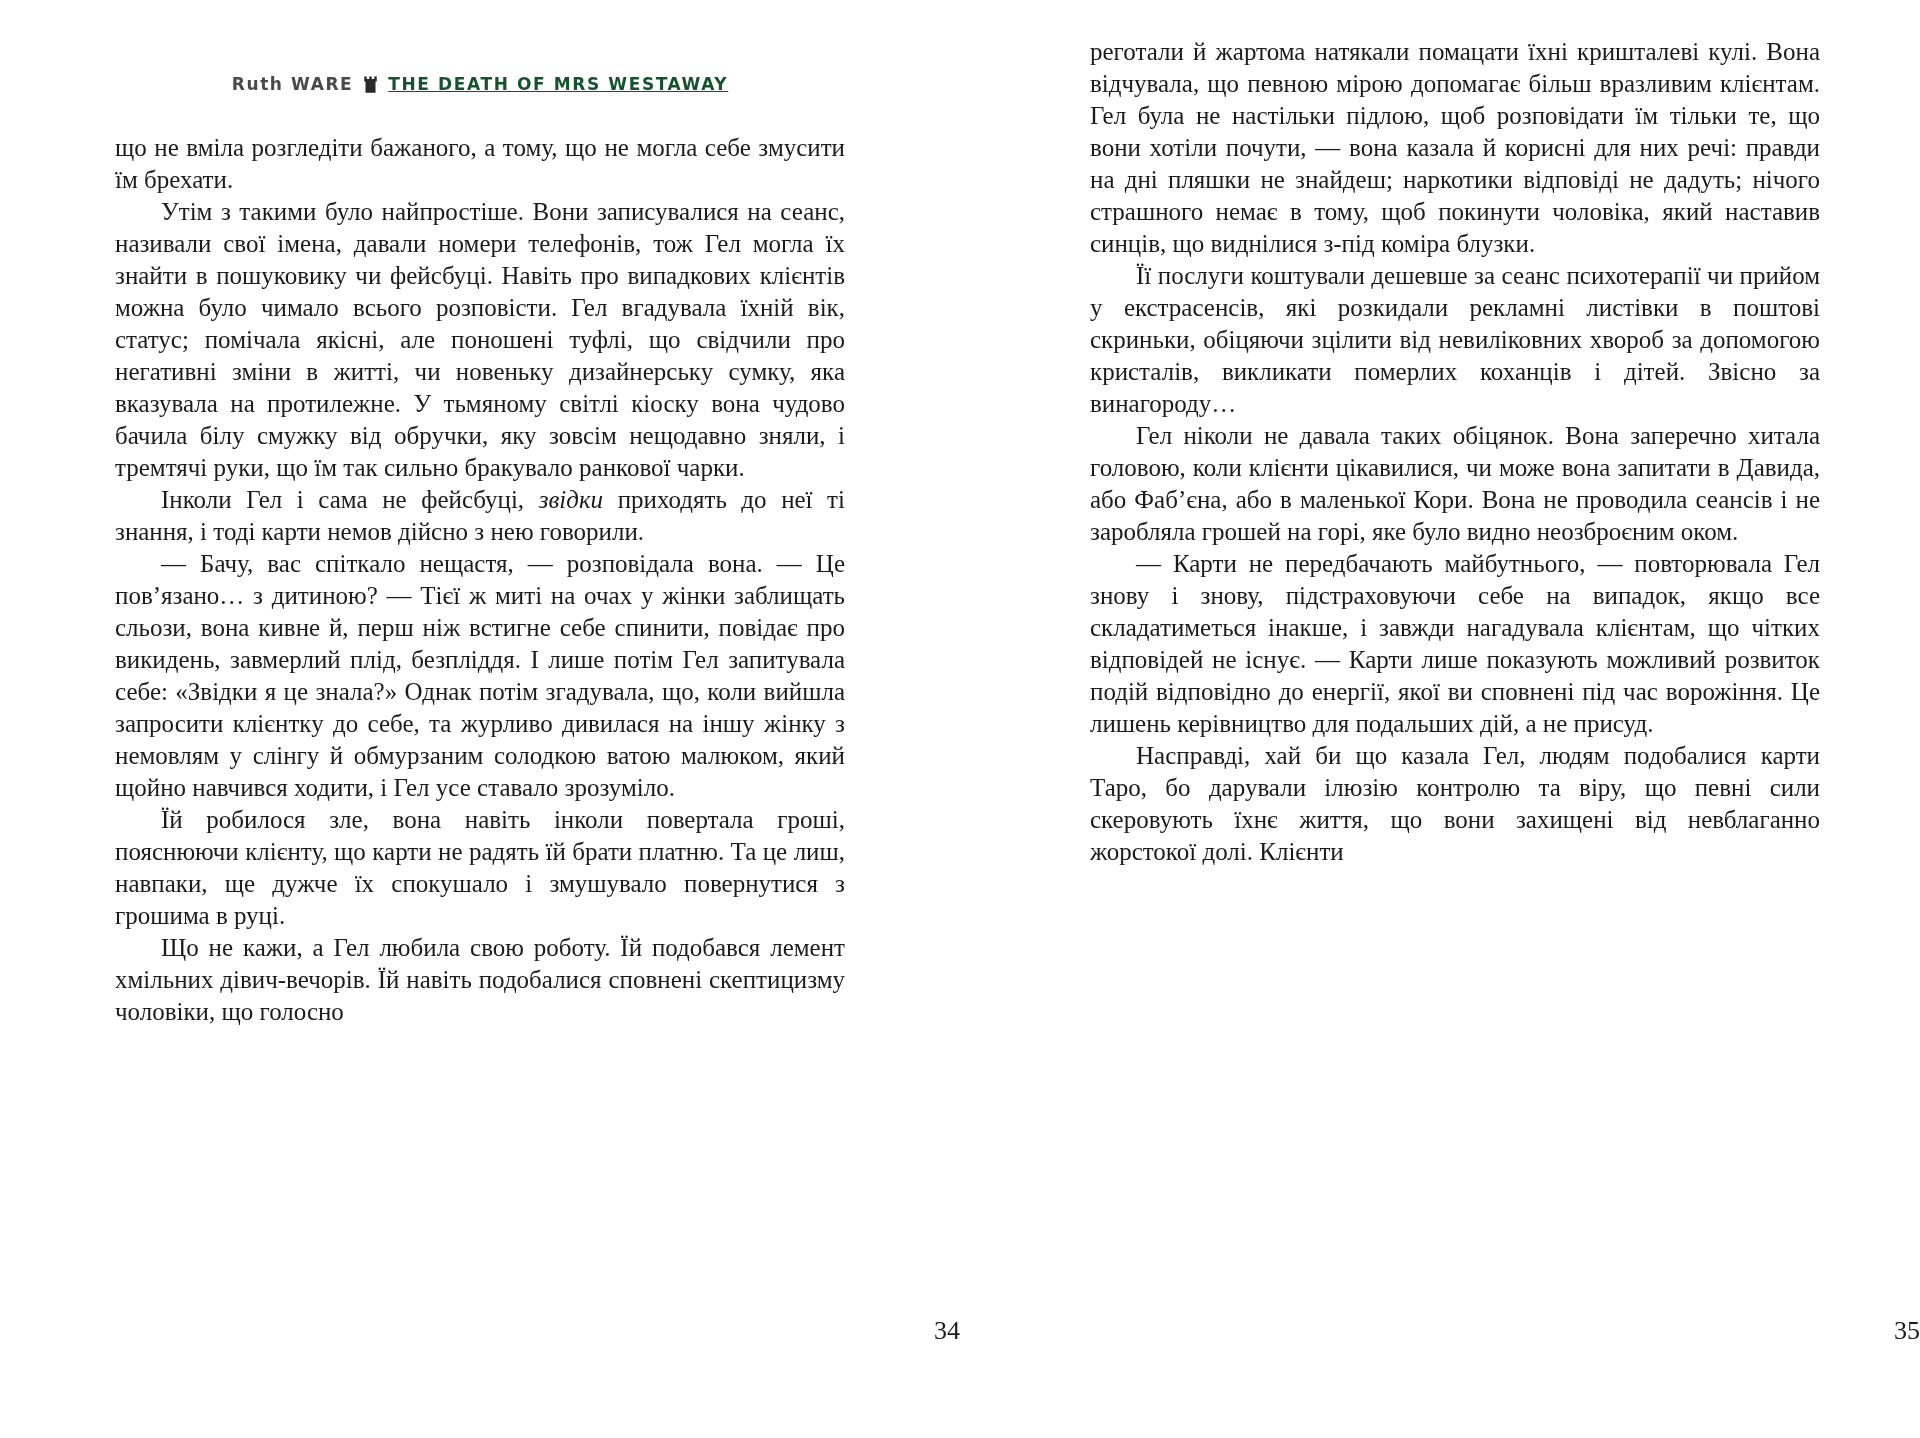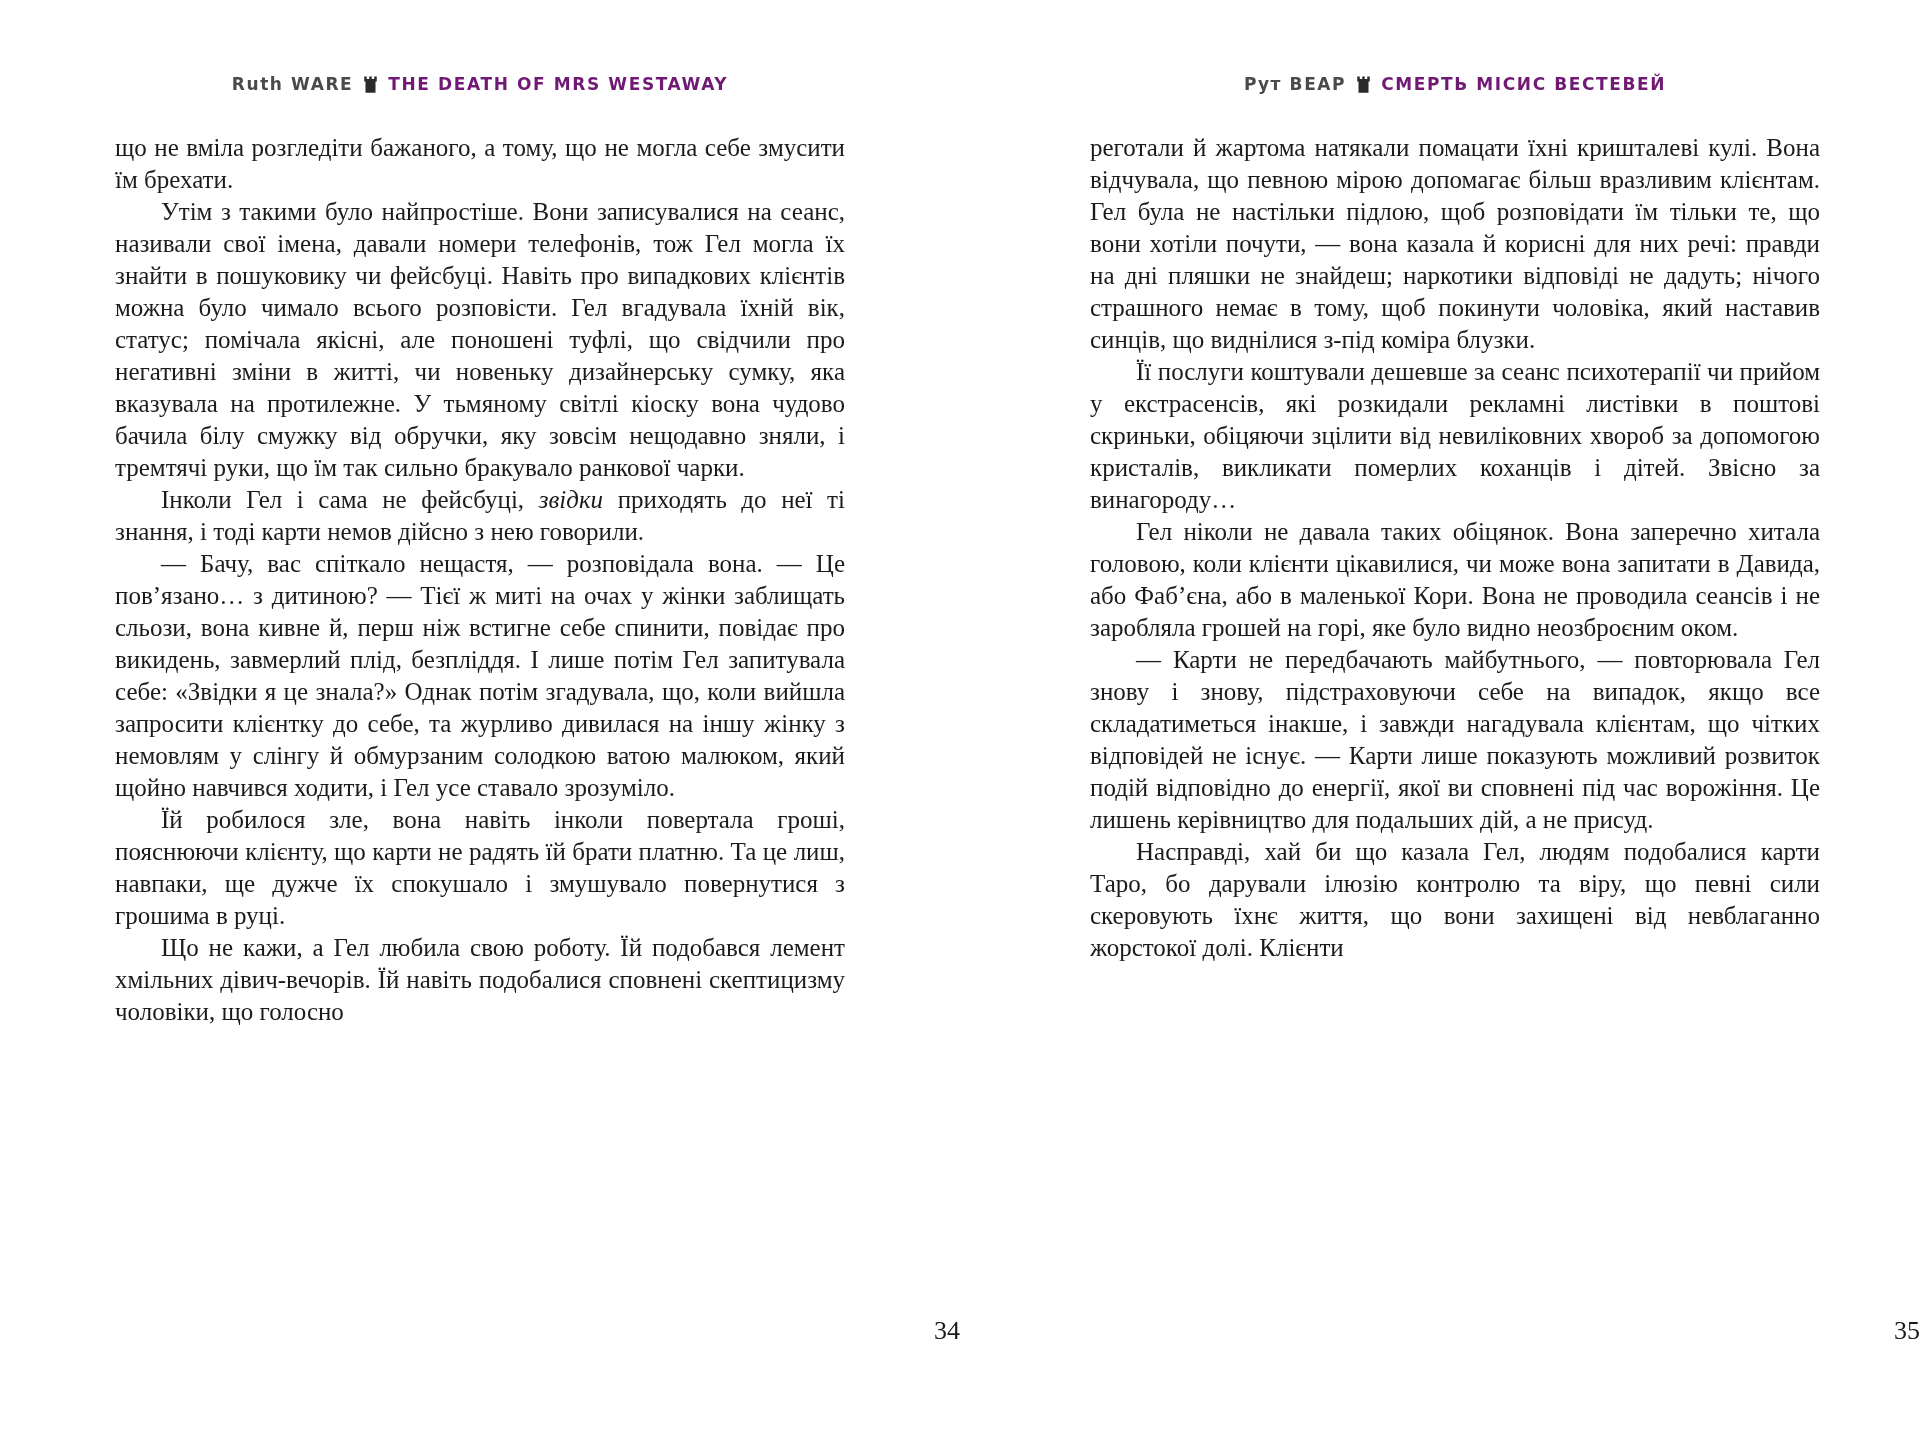--- a/index.html
+++ b/index.html
@@ -36,21 +36,21 @@
     justify-content: center;
     align-items: center;
     gap: 10px;
     font-family: "DejaVu Sans", "Liberation Sans", sans-serif;
     font-weight: bold;
     font-size: 17px;
     letter-spacing: 1.6px;
     white-space: nowrap;
   }
   .running-header .author { color: #4a4a4a; }
-  .running-header .title  { color: #701a75; }
+  .running-header .title  { color: #14532d; text-decoration: underline; }
   .tower-icon { display: inline-flex; align-items: center; }
   .tower-icon svg { display: block; }
 
   .page-body {
     margin-top: 36px;
     font-size: 25px;
     line-height: 32px;
     text-align: justify;
     hyphens: auto;
     -webkit-hyphens: auto;
@@ -91,29 +91,20 @@
           <p class="para indent"><span>— Бачу, вас спіткало нещастя, — розповідала вона. — Це пов’язано… з дитиною? — Тієї ж миті на очах у жінки заблищать сльози, вона кивне й, перш ніж встигне себе спинити, повідає про викидень, завмерлий плід, безпліддя. І лише потім Гел запитувала себе: «Звідки я це знала?» Однак потім згадувала, що, коли вийшла запросити клієнтку до себе, та журливо дивилася на іншу жінку з немовлям у слінгу й обмурзаним солодкою ватою малюком, який щойно навчився ходити, і Гел усе ставало зрозуміло.</span></p>
           <p class="para indent"><span>Їй робилося зле, вона навіть інколи повертала гроші, пояснюючи клієнту, що карти не радять їй брати платню. Та це лиш, навпаки, ще дужче їх спокушало і змушувало повернутися з грошима в руці.</span></p>
           <p class="para indent"><span>Що не кажи, а Гел любила свою роботу. Їй подобався лемент хмільних дівич-вечорів. Їй навіть подобалися сповнені скептицизму чоловіки, що голосно</span></p>
         </div>
     </div>
     <div class="page-number">34</div>
   </div>
 
   <div class="page">
     <div class="page-content-right">
-      <div class="running-header">
-        <span class="author">Рут ВЕАР</span>
-        <span class="tower-icon">
-          <svg width="15" height="18" viewBox="0 0 12 14">
-            <path fill="#2a2a2a" d="M2 14 L2 5 L1 5 L1 1 L3 1 L3 3 L5 3 L5 1 L7 1 L7 3 L9 3 L9 1 L11 1 L11 5 L10 5 L10 14 Z"></path>
-          </svg>
-        </span>
-        <span class="title">СМЕРТЬ МІСИС ВЕСТЕВЕЙ</span>
-      </div>
       <div class="page-body" id="right-body">
           <p class="para"><span>реготали й жартома натякали помацати їхні кришталеві кулі. Вона відчувала, що певною мірою допомагає більш вразливим клієнтам. Гел була не настільки підлою, щоб розповідати їм тільки те, що вони хотіли почути, — вона казала й корисні для них речі: правди на дні пляшки не знайдеш; наркотики відповіді не дадуть; нічого страшного немає в тому, щоб покинути чоловіка, який наставив синців, що виднілися з-під коміра блузки.</span></p>
           <p class="para indent"><span>Її послуги коштували дешевше за сеанс психотерапії чи прийом у екстрасенсів, які розкидали рекламні листівки в поштові скриньки, обіцяючи зцілити від невиліковних хвороб за допомогою кристалів, викликати померлих коханців і дітей. Звісно за винагороду…</span></p>
           <p class="para indent"><span>Гел ніколи не давала таких обіцянок. Вона заперечно хитала головою, коли клієнти цікавилися, чи може вона запитати в Давида, або Фаб’єна, або в маленької Кори. Вона не проводила сеансів і не заробляла грошей на горі, яке було видно неозброєним оком.</span></p>
           <p class="para indent"><span>— Карти не передбачають майбутнього, — повторювала Гел знову і знову, підстраховуючи себе на випадок, якщо все складатиметься інакше, і завжди нагадувала клієнтам, що чітких відповідей не існує. — Карти лише показують можливий розвиток подій відповідно до енергії, якої ви сповнені під час ворожіння. Це лишень керівництво для подальших дій, а не присуд.</span></p>
           <p class="para indent"><span>Насправді, хай би що казала Гел, людям подобалися карти Таро, бо дарували ілюзію контролю та віру, що певні сили скеровують їхнє життя, що вони захищені від невблаганно жорстокої долі. Клієнти</span></p>
         </div>
     </div>
     <div class="page-number">35</div>
   </div>

